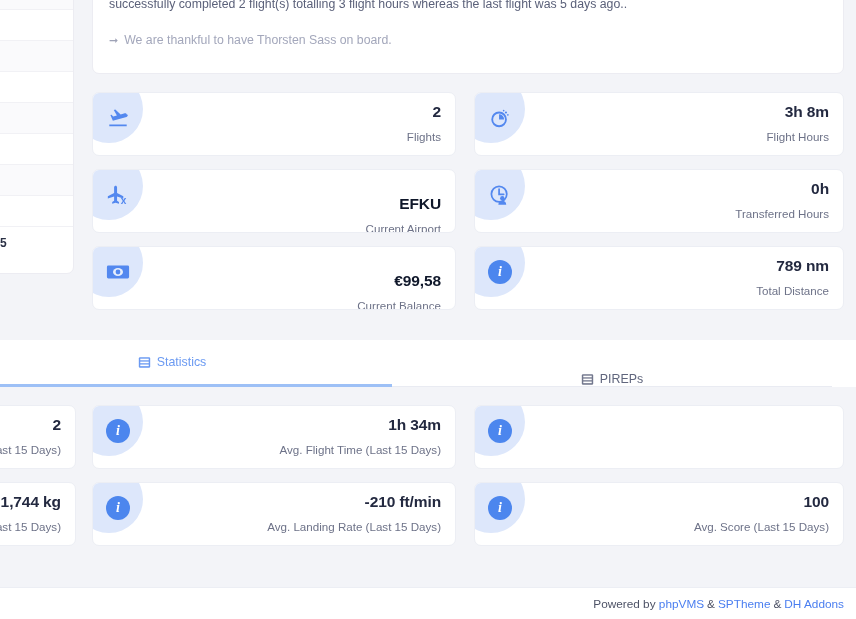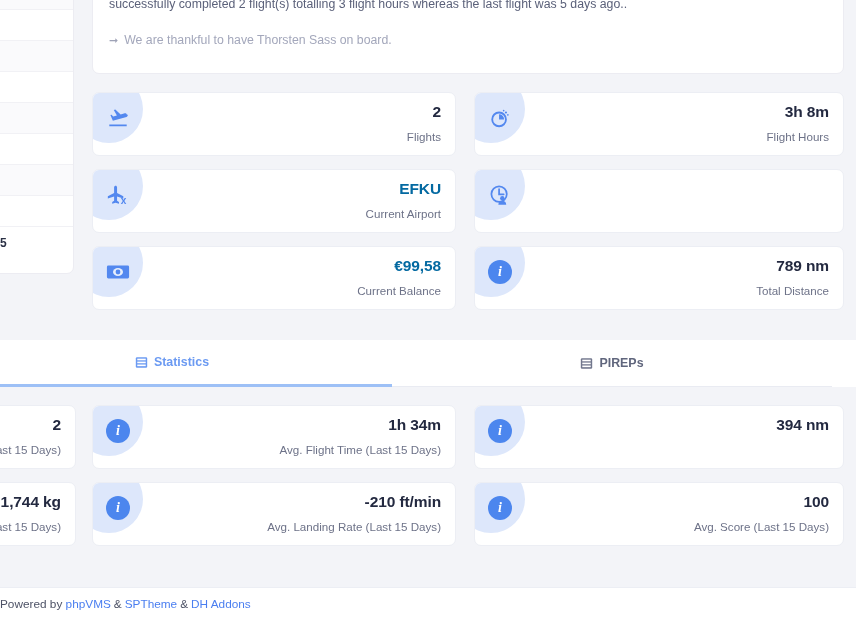--- a/index.html
+++ b/index.html
@@ -68,71 +68,70 @@
     display: flex; align-items: center; justify-content: center;
   }
   .card .vals {
     position: absolute; right: 14px; top: 9px;
     text-align: right;
   }
   .card .num {
     font-size: 15.5px; font-weight: 700; color: #232940;
     letter-spacing: -0.1px; line-height: 19px;
   }
-  .card .num.link { color: #0369a1; }
+  .card .num.link { color: #0f172a; margin-top: 15px; }
   .card .lbl {
     font-size: 11.6px; color: #6d7288; margin-top: 8px; line-height: 15px;
   }
 
   
   .ic-blue { fill: #5388ef; }
   .ic-info {
     width: 24px; height: 24px; border-radius: 50%;
     background: #4c86ee;
     color: #fff; font-size: 14px; font-weight: 700;
     font-family: "Liberation Serif", serif; font-style: italic;
     display: flex; align-items: center; justify-content: center;
   }
 
   
   .tabs-band {
     position: absolute; left: 0; top: 340px;
     width: 856px; height: 47px;
     background: #fff;
-    font-weight: bold;
   }
   .tabs-inner {
     position: absolute; left: -48px; top: 0;
     width: 880px; height: 47px;
     display: flex;
   }
   .tab {
     flex: 1 1 0; height: 47px;
     display: flex; align-items: center; justify-content: center;
     gap: 6px;
     font-size: 12.4px;
     cursor: pointer;
     border-bottom: 1px solid #e9ebf2;
   }
   .tab.active { color: #6b9af2; border-bottom: 3px solid #9dc0f6; }
-  .tab.inactive { color: #60667d; }
+  .tab.inactive { color: #60667d; align-items: flex-end; }
   .tab-ico { display: inline-flex; }
 
   
   .bottom-band {
     position: absolute; left: 0; top: 387px;
     width: 856px; height: 200px;
     background: #f3f4f8;
   }
   .footer {
     position: absolute; left: 0; top: 587px;
     width: 856px; height: 32px;
     background: #fff;
     border-top: 1px solid #eceef4;
-    display: flex; align-items: center; 
+    display: flex; align-items: center; justify-content: flex-end;
     padding-right: 12px;
     font-size: 11.8px; color: #4d5266;
   }
   .footer a { color: #4a7ef0; text-decoration: none; }
   .footer .sep { margin: 0 3px; }
 </style>
 </head>
 <body>
 
 <div class="page">
@@ -208,20 +207,24 @@
   <div class="card" style="left:474px; top:169px; width:370px;">
     <div class="circle">
       <span class="glyph">
         <svg width="22" height="22" viewBox="0 0 24 24">
           <circle cx="11" cy="11" r="8.4" fill="none" stroke="#5388ef" stroke-width="1.9"></circle>
           <path d="M11 5.5v5.8h5" fill="none" stroke="#5388ef" stroke-width="1.9" stroke-linecap="round"></path>
           <circle cx="14.5" cy="15.5" r="2.4" class="ic-blue"></circle>
           <path class="ic-blue" d="M10.2 22.5c0-2.4 1.9-4.1 4.3-4.1s4.3 1.7 4.3 4.1z"></path>
         </svg>
       </span>
+    </div>
+    <div class="vals">
+      <div class="num">0h</div>
+      <div class="lbl">Transferred Hours</div>
     </div>
   </div>
 
   <div class="card" style="left:92px; top:246px; width:364px;">
     <div class="circle">
       <span class="glyph">
         <svg width="24" height="24" viewBox="0 0 26 18">
           <rect x="1" y="2" width="24" height="14" rx="1.5" class="ic-blue"></rect>
           <ellipse cx="13" cy="9" rx="5.4" ry="4.4" fill="#e6eefc"></ellipse>
           <circle cx="13" cy="9" r="2.6" class="ic-blue"></circle>
@@ -294,21 +297,20 @@
       </div>
     </div>
 
     <div class="card" style="left:474px; top:18px; width:370px;">
       <div class="circle">
         <span class="glyph">
             <span class="ic-info">i</span>
           </span>
       </div>
       <div class="vals">
-        <div class="num">394 nm</div>
       </div>
     </div>
 
     <div class="card" style="left:-62px; top:95px; width:138px;">
       <div class="vals">
         <div class="num">1,744 kg</div>
         <div class="lbl">Last 15 Days)</div>
       </div>
     </div>
 

